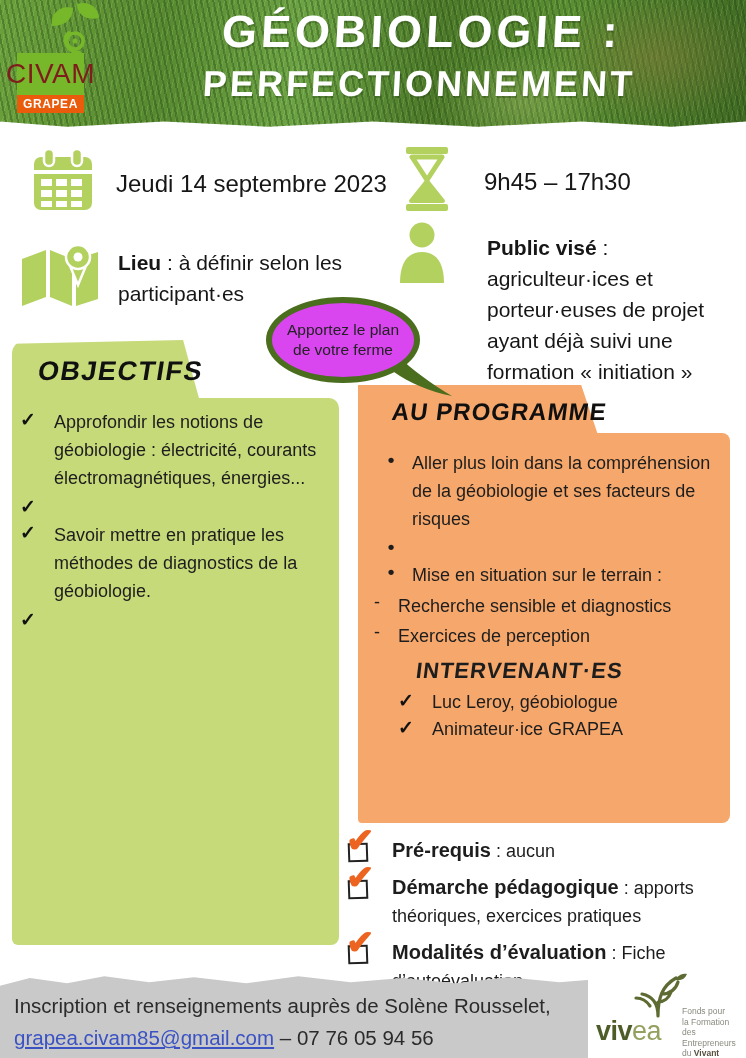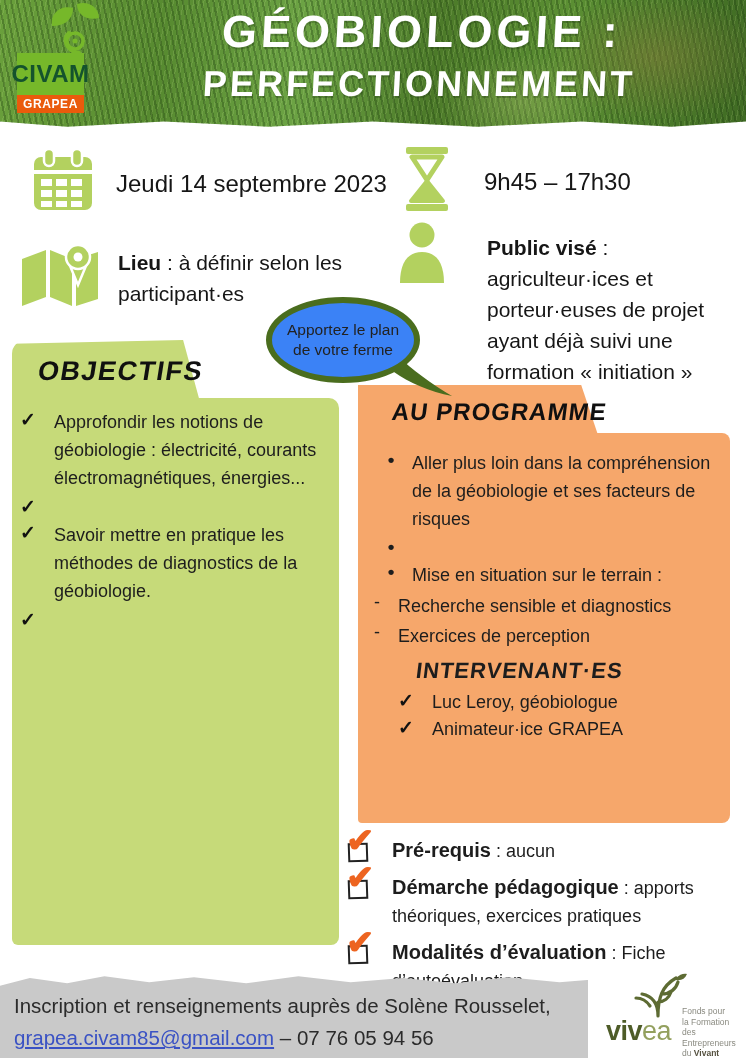--- a/index.html
+++ b/index.html
@@ -22,36 +22,36 @@
       linear-gradient(96deg,#6aa03c 0%,#578a30 22%,#6ca344 40%,#4c7a29 58%,#5b8f33 75%,#3f6a23 100%);
     clip-path:polygon(0 0,100% 0,100% 95%,90% 99%,78% 95%,64% 99%,50% 95%,36% 99%,22% 95%,9% 99%,0 95%);}
   .title{position:absolute;left:168px;top:6px;width:505px;text-align:center;color:#fff;
          transform:skewX(-3deg);text-shadow:1px 2px 0 rgba(20,40,10,.25);}
   .t1{font-size:45px;font-weight:800;letter-spacing:4px;}
   .t2{font-size:36px;font-weight:800;letter-spacing:3px;margin-top:5px;}
 
   .civam{position:absolute;left:17px;top:0;width:100px;height:120px;}
   .sprig{position:absolute;left:24px;top:0;}
   .civam-box{position:absolute;left:0;top:53px;width:67px;height:42px;background:var(--civam_green);
-    color:#14532d;font-weight:700;font-size:24px;letter-spacing:.5px;display:flex;align-items:center;justify-content:center;}
+    color:#7f1d1d;font-weight:400;font-size:28px;letter-spacing:.5px;display:flex;align-items:center;justify-content:center;}
   .civam-sub{position:absolute;left:0;top:95px;width:67px;height:18px;background:var(--civam_orange);
     color:#fff;font-size:12px;font-weight:700;display:flex;align-items:center;justify-content:center;letter-spacing:.6px;}
 
   
   .ico{position:absolute;}
   .info-text{position:absolute;font-size:21px;line-height:31px;color:#161616;}
   .date{left:116px;top:168px;font-size:24px;}
   .time{left:484px;top:166px;font-size:24px;}
   .lieu{left:118px;top:247px;width:240px;}
   .public{left:487px;top:232px;width:252px;}
   .info-text b{font-weight:700;}
 
   
   .bubble{position:absolute;left:266px;top:297px;width:154px;height:86px;border:6px solid var(--bubble_border);
-    border-radius:50%;background:#3b82f6;display:flex;align-items:center;justify-content:center;text-align:center;
+    border-radius:50%;background:#d946ef;display:flex;align-items:center;justify-content:center;text-align:center;
     font-size:15.5px;line-height:20px;color:#222;padding:8px 10px;box-sizing:border-box;z-index:3;}
   .bubble-tail{position:absolute;left:392px;top:352px;z-index:2;}
 
   
   .obj-tab{position:absolute;left:12px;top:340px;width:188px;height:62px;background:var(--panel_green);
     clip-path:polygon(0 6%,91% 0,100% 100%,0 100%);border-radius:14px 0 0 0;}
   .obj-title{position:absolute;left:38px;top:356px;font-size:27px;font-weight:800;letter-spacing:1.5px;
     transform:skewX(-9deg);color:#101010;z-index:2;}
   .obj-body{position:absolute;left:12px;top:398px;width:327px;height:547px;background:var(--panel_green);
     border-radius:0 10px 8px 6px;overflow:hidden;}
@@ -86,21 +86,21 @@
   .cbx-box{position:absolute;left:4px;top:7px;width:16px;height:15px;border:2.5px solid #222;transform:rotate(-2deg);background:transparent;}
   .cbx-check{position:absolute;left:2px;top:-13px;font-size:34px;color:var(--check_orange);font-weight:700;line-height:34px;}
 
   
   .footer-bar{position:absolute;left:0;top:972px;width:746px;height:86px;background:var(--footer_gray);
     clip-path:polygon(0 16%,4% 7%,9% 13%,14% 5%,20% 12%,26% 6%,33% 13%,40% 5%,47% 12%,54% 7%,61% 13%,68% 6%,75% 12%,82% 7%,89% 13%,95% 7%,100% 11%,100% 100%,0 100%);}
   .footer-text{position:absolute;left:14px;top:990px;font-size:20.5px;color:#2b2b2b;line-height:32px;z-index:2;}
   .footer-text a{color:var(--link_blue);text-decoration:underline;}
   .vivea-box{position:absolute;left:588px;top:966px;width:158px;height:92px;background:#fff;z-index:3;}
   .vivea-tree{position:absolute;left:44px;top:2px;}
-  .vivea-brand{position:absolute;left:18px;top:50px;font-size:27px;letter-spacing:-.5px;}
+  .vivea-brand{position:absolute;left:8px;top:50px;font-size:27px;letter-spacing:-.5px;}
   .vb-bold{font-weight:800;color:#4e5c28;}
   .vb-light{color:#93a05e;}
   .vivea-tag{position:absolute;left:94px;top:40px;font-size:8.5px;color:#8a8a80;line-height:10.5px;}
   .vt-bold{font-weight:700;color:#55513f;}
 </style>
 </head>
 <body>
 
 <div class="page">
 

